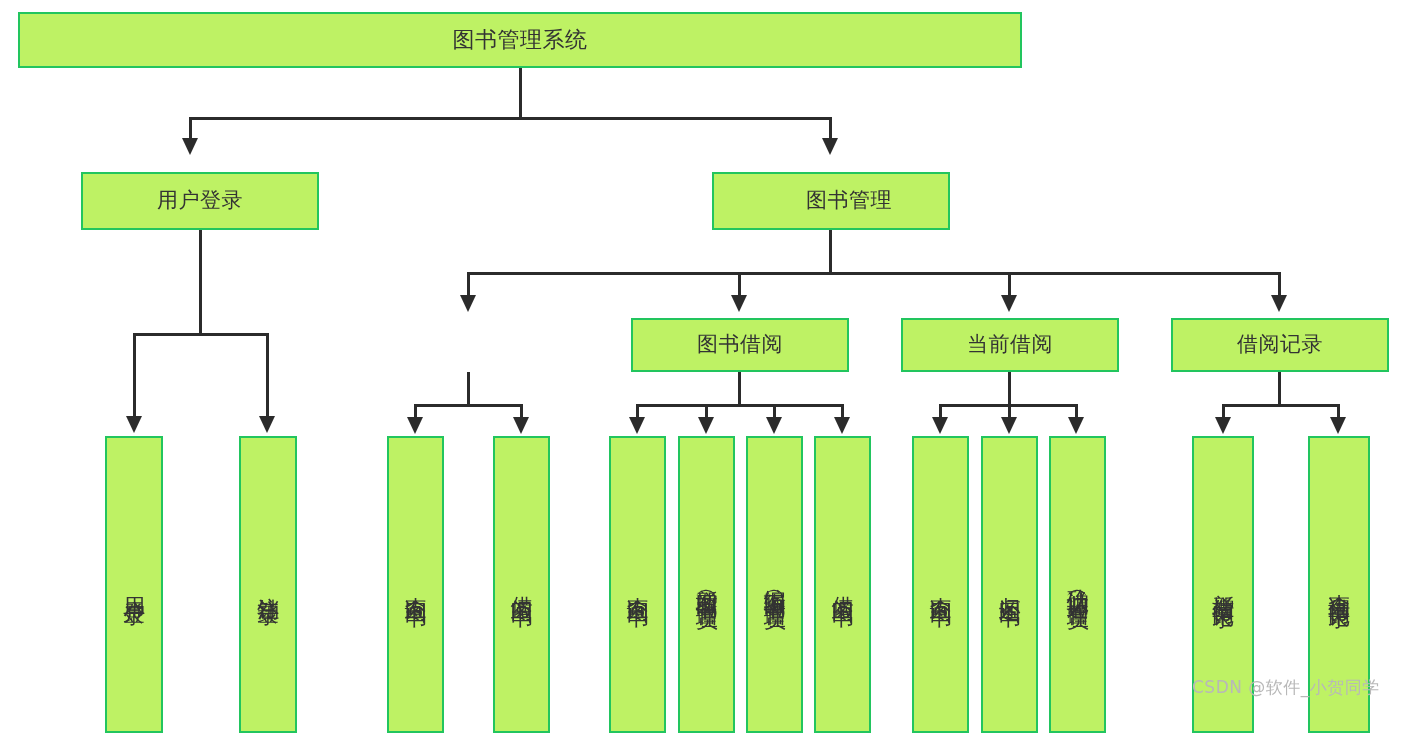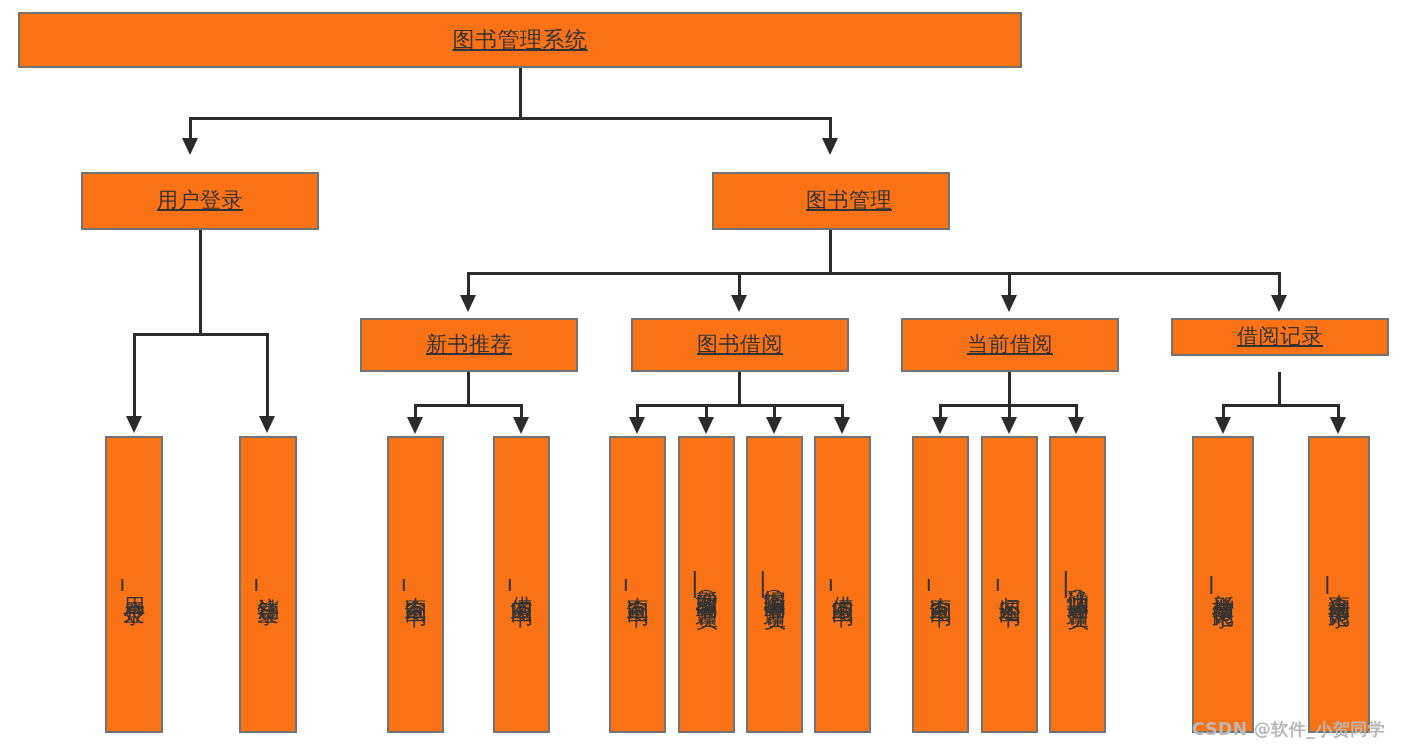--- a/index.html
+++ b/index.html
@@ -15,28 +15,27 @@
     position: relative;
     width: 1405px;
     height: 747px;
     background: #ffffff;
     overflow: hidden;
   }
   
   .node {
     position: absolute;
     box-sizing: border-box;
-    border: 2px solid #737373;
-    background: #f97316;
+    border: 2px solid #22c55e;
+    background: #bef264;
     display: flex;
     align-items: center;
     justify-content: center;
     color: #333333;
     letter-spacing: 0.5px;
-    text-decoration: underline;
   }
   .node.horiz {
     font-size: 21px;
     line-height: 1.1;
     white-space: nowrap;
   }
   .node.root {
     font-size: 22px;
   }
   
@@ -106,24 +105,23 @@
 
   <div class="ln v" style="left:467px; top:272px; width:3px; height:25px;"></div>
   <div class="arrow" style="left:460px; top:295px;"></div>
   <div class="ln v" style="left:738px; top:272px; width:3px; height:25px;"></div>
   <div class="arrow" style="left:731px; top:295px;"></div>
   <div class="ln v" style="left:1008px; top:272px; width:3px; height:25px;"></div>
   <div class="arrow" style="left:1001px; top:295px;"></div>
   <div class="ln v" style="left:1278px; top:272px; width:3px; height:25px;"></div>
   <div class="arrow" style="left:1271px; top:295px;"></div>
 
-  <div class="node horiz" style="left:360px; top:318px; width:218px; height:54px;">新书推荐</div>
   <div class="node horiz" style="left:901px; top:318px; width:218px; height:54px;">当前借阅</div>
   <div class="node horiz" style="left:631px; top:318px; width:218px; height:54px;">图书借阅</div>
-  <div class="node horiz" style="left:1171px; top:318px; width:218px; height:38px;">借阅记录</div>
+  <div class="node horiz" style="left:1171px; top:318px; width:218px; height:54px;">借阅记录</div>
 
   <div class="ln v" style="left:467px; top:372px; width:3px; height:34px;"></div>
   <div class="ln h" style="left:414px; top:404px; width:109px; height:3px;"></div>
   <div class="ln v" style="left:414px; top:404px; width:3px; height:15px;"></div>
   <div class="arrow" style="left:407px; top:417px;"></div>
   <div class="ln v" style="left:520px; top:404px; width:3px; height:15px;"></div>
   <div class="arrow" style="left:513px; top:417px;"></div>
 
   <div class="ln v" style="left:738px; top:372px; width:3px; height:34px;"></div>
   <div class="ln h" style="left:636px; top:404px; width:208px; height:3px;"></div>
@@ -163,15 +161,15 @@
   <div class="node vert" style="left:746px; top:436px; width:57px; height:297px;">编辑图书（管理员）</div>
   <div class="node vert" style="left:814px; top:436px; width:57px; height:297px;">借阅图书</div>
 
   <div class="node vert" style="left:912px; top:436px; width:57px; height:297px;">查询图书</div>
   <div class="node vert" style="left:981px; top:436px; width:57px; height:297px;">归还图书</div>
   <div class="node vert" style="left:1049px; top:436px; width:57px; height:297px;">确认归还（管理员）</div>
 
   <div class="node vert" style="left:1192px; top:436px; width:62px; height:297px;">新增借阅记录</div>
   <div class="node vert" style="left:1308px; top:436px; width:62px; height:297px;">查询借阅记录</div>
 
-  <div id="watermark" style="left:1192px; top:718px;font-weight:bold;">CSDN @软件_小贺同学</div>
+  <div id="watermark" style="left:1192px; top:676px;">CSDN @软件_小贺同学</div>
 
 </div>
 
 </body></html>

